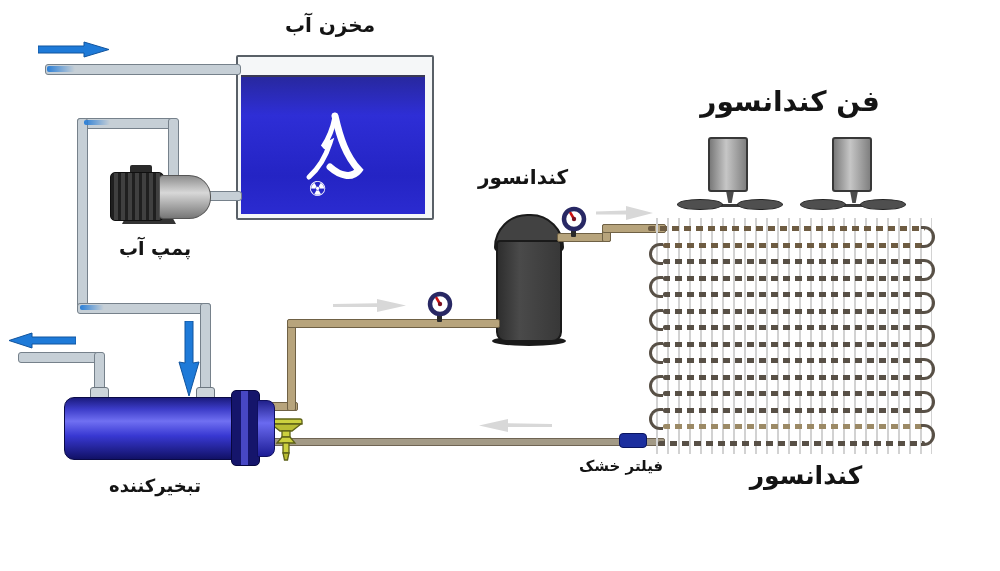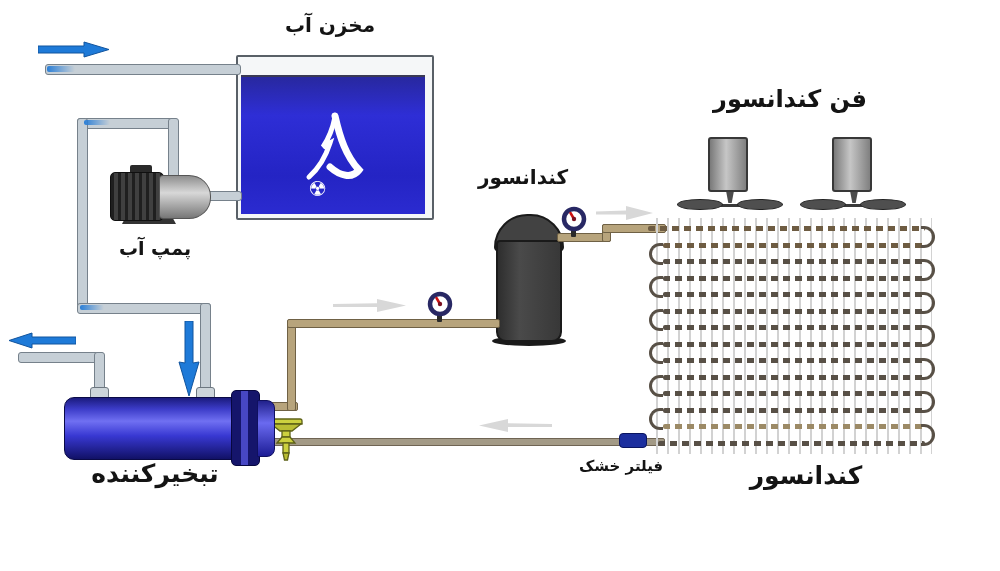--- a/index.html
+++ b/index.html
@@ -190,18 +190,18 @@
   <svg class="abs" style="left:596px;top:205px;" width="58" height="16" viewBox="0 0 58 16">
     <polygon points="0,6.5 30,5.5 30,1 57,8 30,15 30,9.5 0,9.5" fill="#d8d8d8"></polygon>
   </svg>
   <svg class="abs" style="left:476px;top:418px;" width="76" height="15" viewBox="0 0 76 15">
     <polygon points="76,6 32,5.2 32,1 3,7.5 32,14 32,9 76,9" fill="#d8d8d8"></polygon>
   </svg>
 
   <div class="lbl" style="left:248px;top:14px;width:164px;font-size:20px;">مخزن آب</div>
   <div class="lbl" style="left:93px;top:238px;width:124px;font-size:19px;">پمپ آب</div>
   <div class="lbl" style="left:458px;top:166px;width:130px;font-size:20px;">کندانسور</div>
-  <div class="lbl" style="left:698px;top:86px;width:184px;font-size:24px;">فن کندانسور</div>
+  <div class="lbl" style="left:698px;top:86px;width:184px;font-size:28px;">فن کندانسور</div>
   <div class="lbl" style="left:728px;top:462px;width:156px;font-size:25px;">کندانسور</div>
   <div class="lbl" style="left:558px;top:458px;width:126px;font-size:15px;">فیلتر خشک</div>
-  <div class="lbl" style="left:78px;top:460px;width:154px;font-size:25px;">تبخیرکننده</div>
+  <div class="lbl" style="left:78px;top:476px;width:154px;font-size:18px;">تبخیرکننده</div>
 
 </div>
 
 </body></html>

